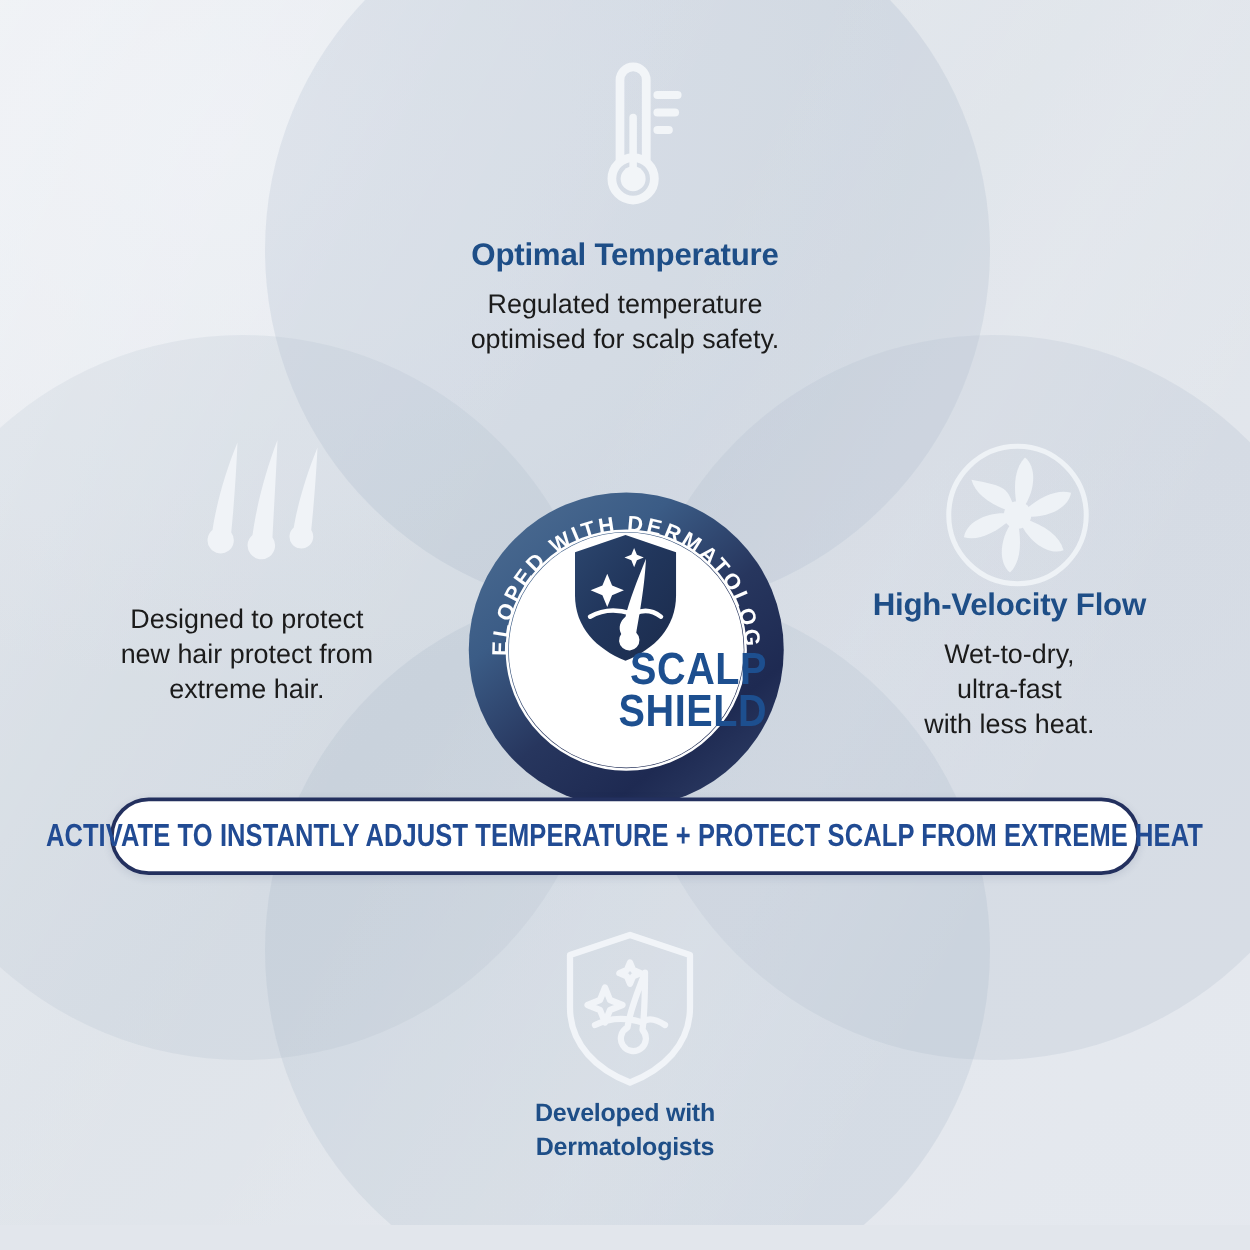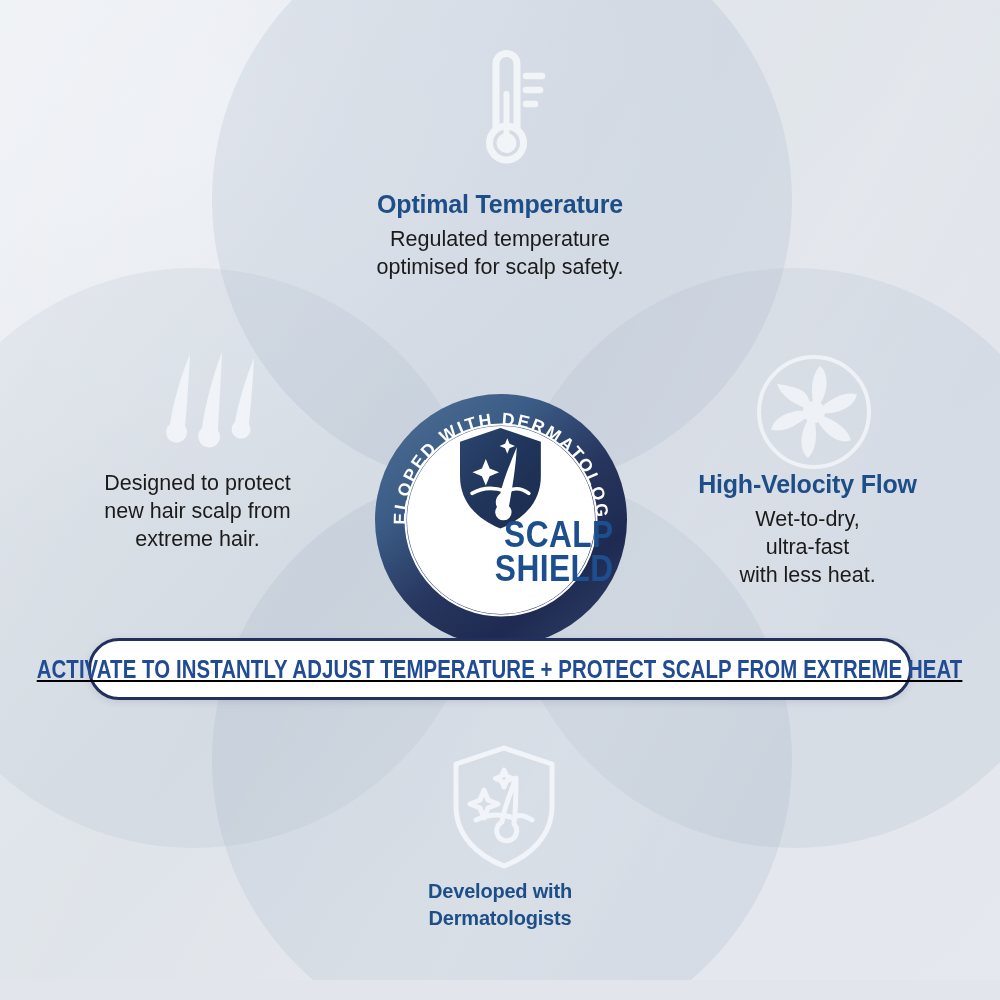--- a/index.html
+++ b/index.html
@@ -61,21 +61,21 @@
   .feature{position:absolute;text-align:center;}
   .feature h3{
     margin:0 0 8px 0;
     font-size:25px;
     font-weight:bold;
     color:#1e4e87;
     letter-spacing:-0.2px;
     line-height:1.12;
   }
   .feature p{
-    margin:0;
+    margin:12px;
     font-size:21.5px;
     line-height:1.30;
     color:#1b1b1b;
     font-weight:400;
   }
   .feature.top{left:250px;top:190px;width:500px;}
   .feature.left{left:25px;top:470px;width:345px;}
   .feature.right{left:640px;top:470px;width:335px;}
   .feature.bottom{left:300px;top:878px;width:400px;}
   .feature.bottom h3{font-size:20px;margin:0;line-height:1.35;}
@@ -102,21 +102,20 @@
   
   #banner{
     position:absolute;left:88px;top:638px;width:824px;height:62px;
     background:#ffffff;
     border:3px solid #23305e;
     border-radius:34px;
     box-shadow:0 2px 7px rgba(40,55,90,0.13);
     display:flex;align-items:center;justify-content:center;
     z-index:7;
     box-sizing:border-box;
-    text-decoration:underline;
   }
   #banner .btext{
     font-family:"Liberation Sans Narrow","Liberation Sans",sans-serif;
     font-weight:bold;
     font-size:25.5px;
     color:#214b93;
     letter-spacing:0.1px;
     white-space:nowrap;
     transform:scaleX(0.80);
     transform-origin:center;
@@ -203,21 +202,21 @@
     <h3>Optimal Temperature</h3>
     <p>
       <span>Regulated temperature</span><br>
       <span>optimised for scalp safety.</span>
     </p>
   </div>
 
   <div class="feature left">
     <p>
       <span>Designed to protect</span><br>
-      <span>new hair scalp from</span><br>
+      <span>new hair protect from</span><br>
       <span>extreme hair.</span>
     </p>
   </div>
 
   <div class="feature right">
     <h3>High-Velocity Flow</h3>
     <p>
       <span>Wet-to-dry,</span><br>
       <span>ultra-fast</span><br>
       <span>with less heat.</span>

